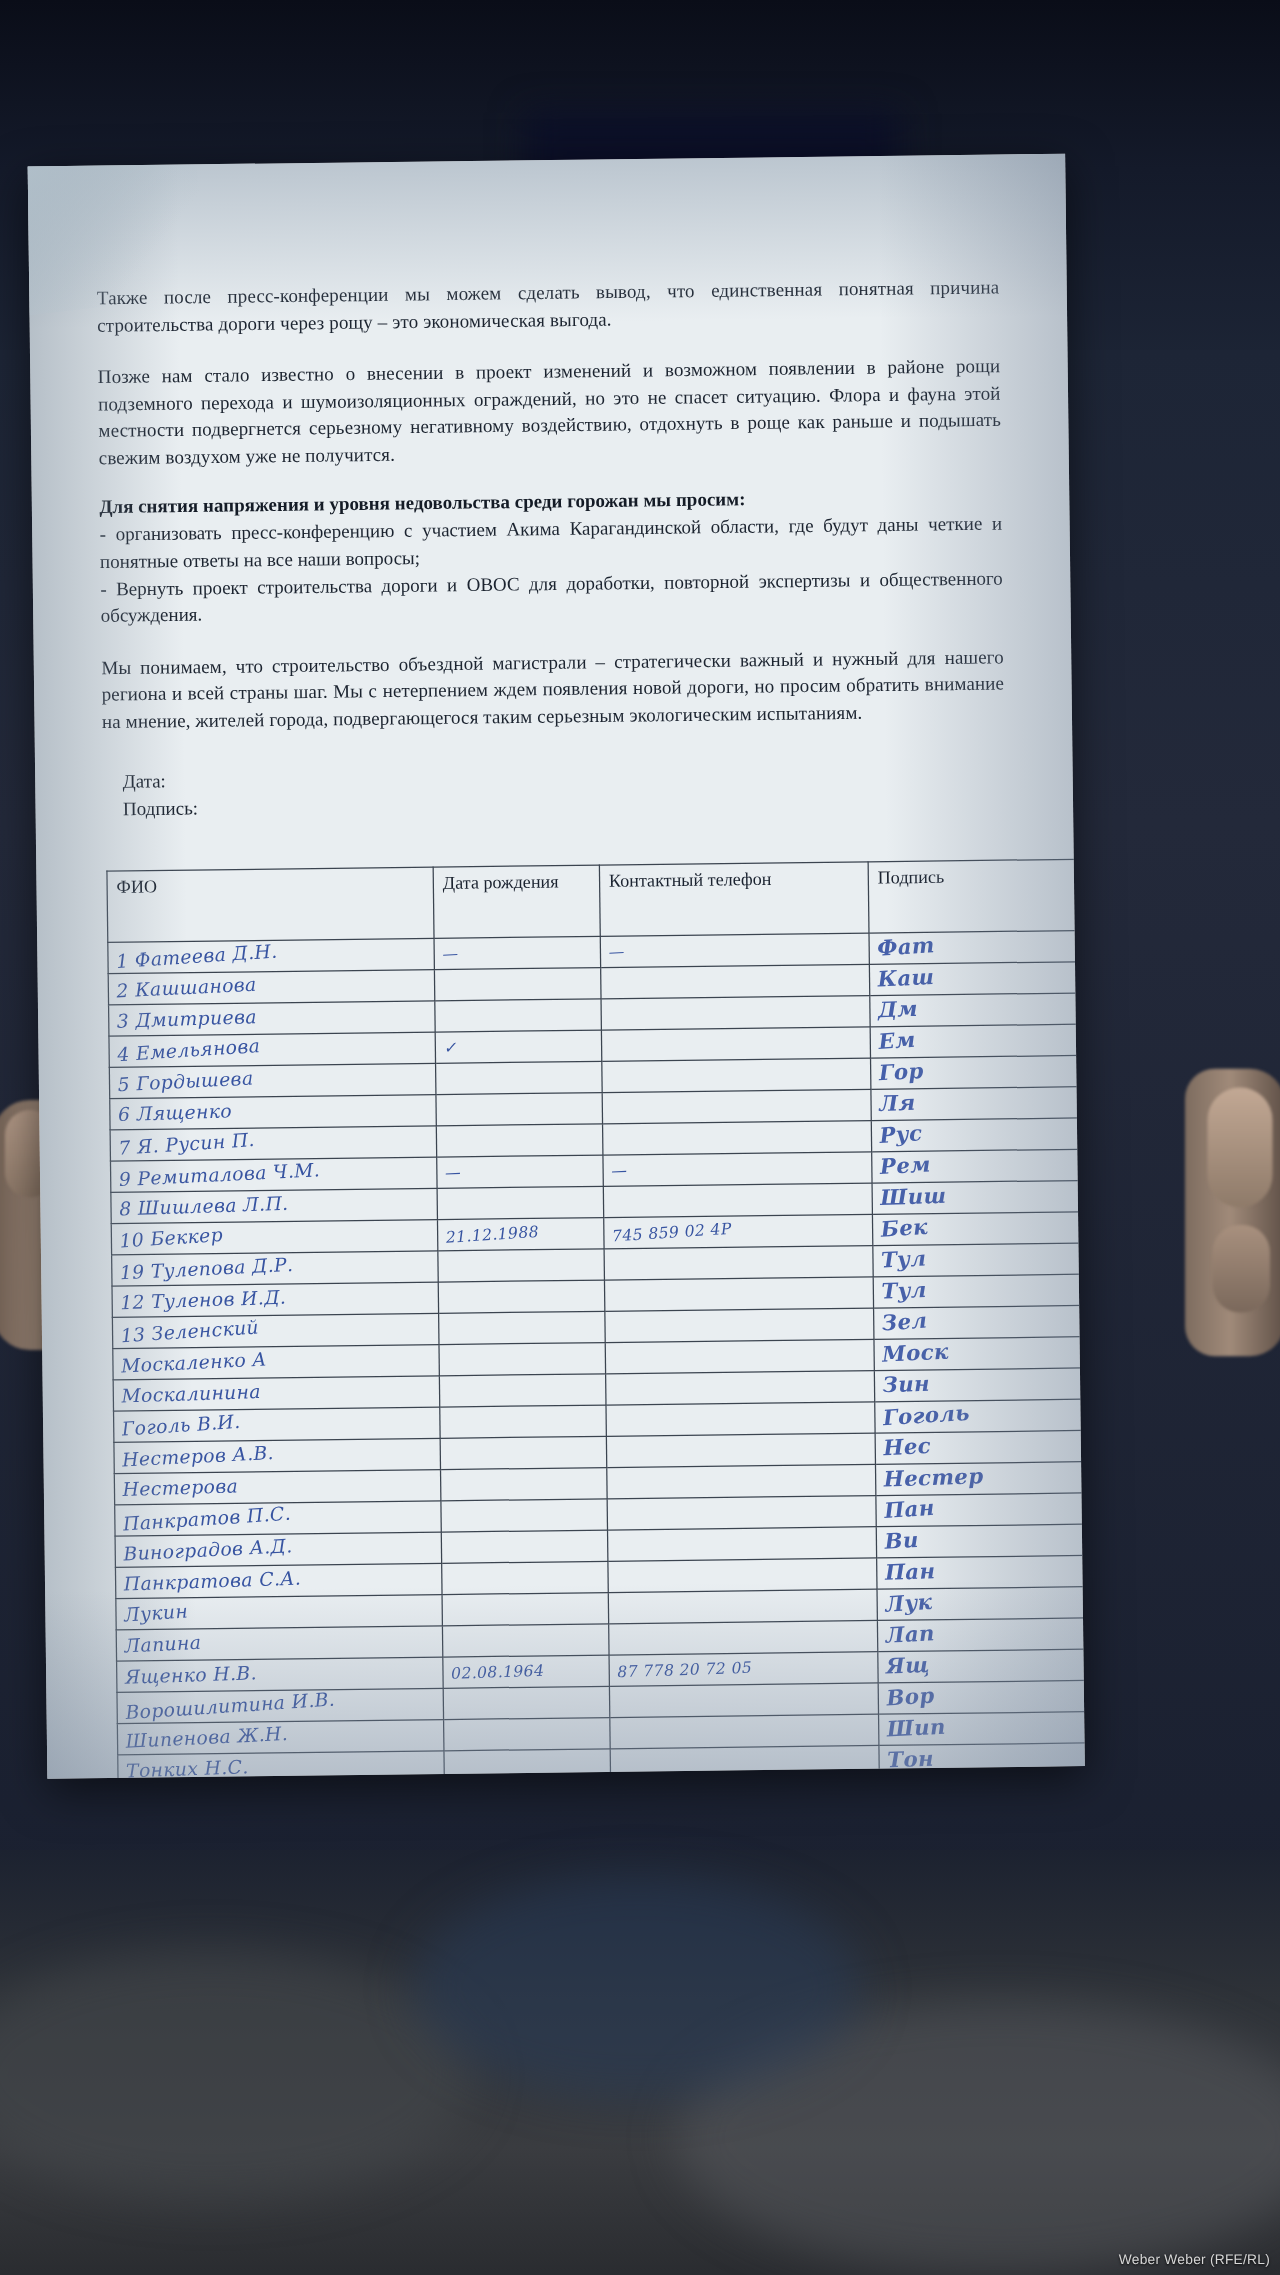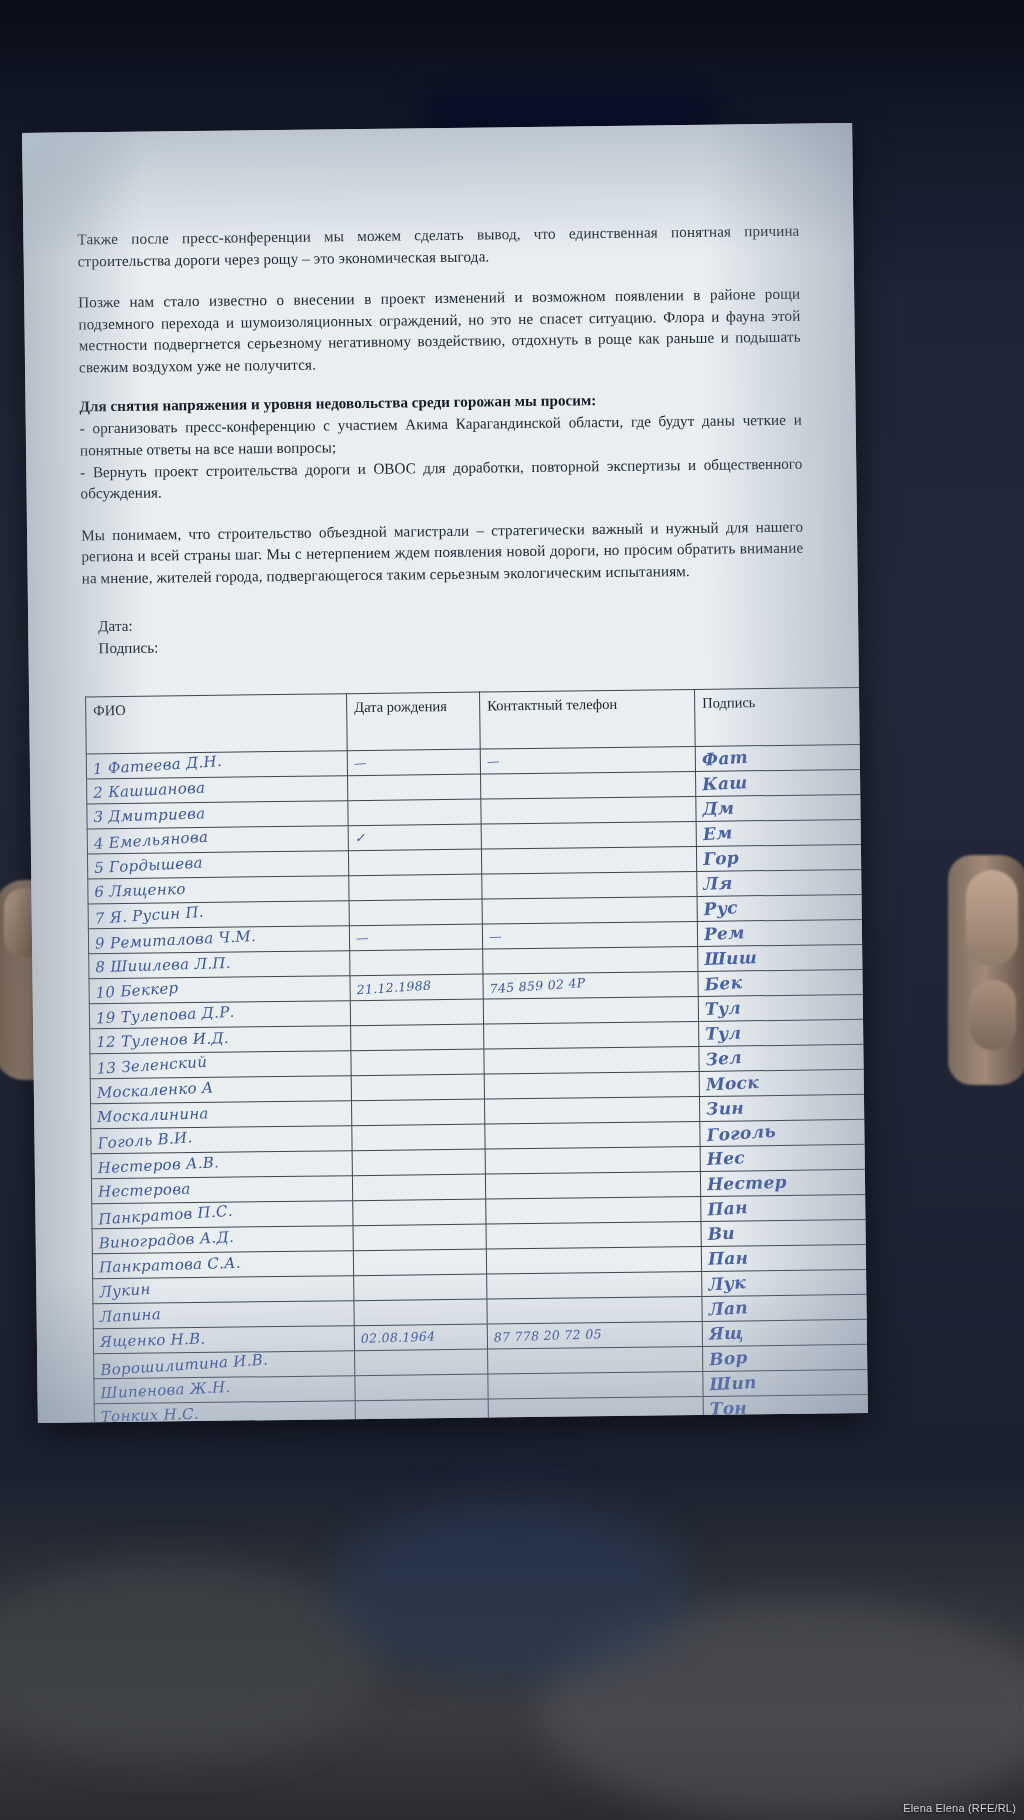--- a/index.html
+++ b/index.html
@@ -592,14 +592,14 @@
 
     </div>
 
     <div class="paper-shade-t"></div>
     <div class="paper-shade-l"></div>
     <div class="paper-shade-r"></div>
     <div class="paper-shade-b"></div>
     <div class="corner-fold"></div>
   </div>
 
-  <div class="credit">Elena Elena (RFE/RL)</div>
+  <div class="credit">Weber Weber (RFE/RL)</div>
 </div>
 
 </body></html>

